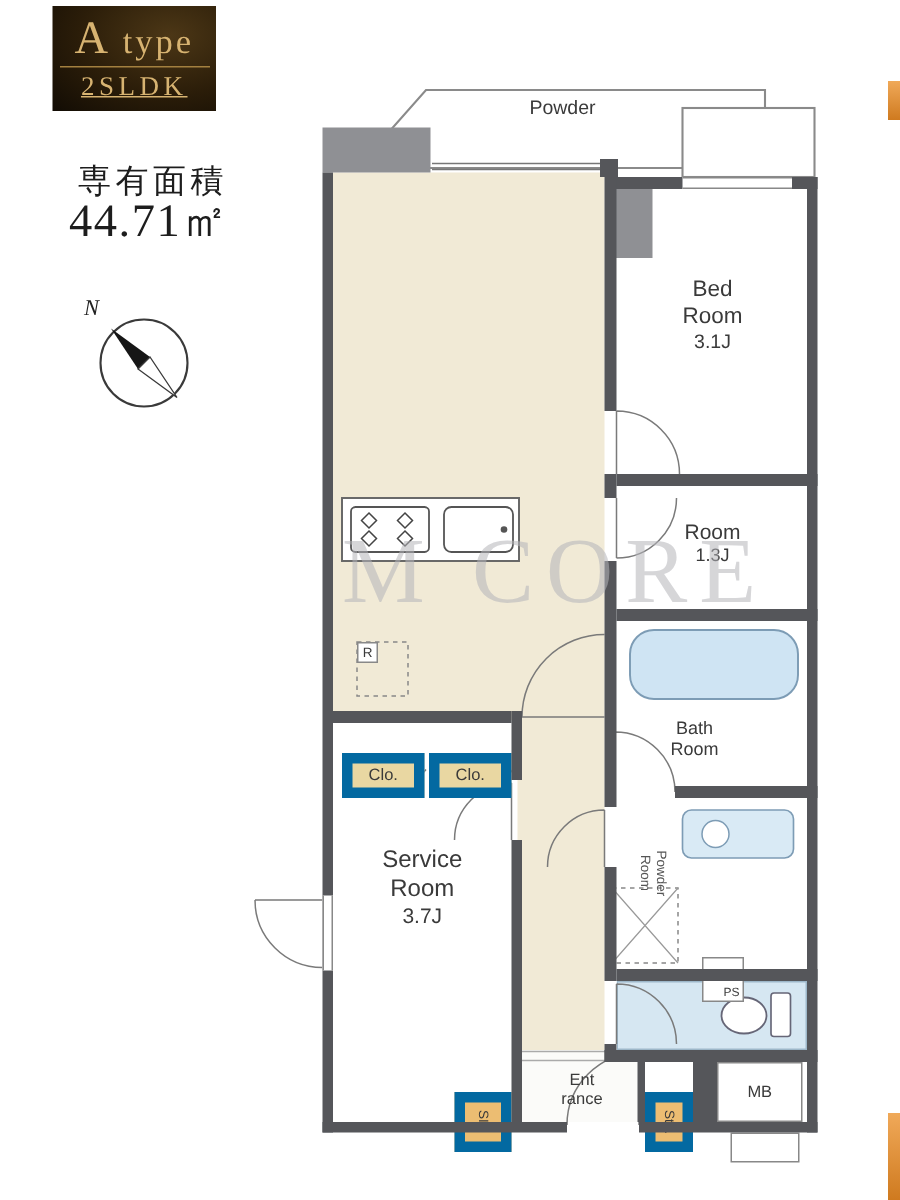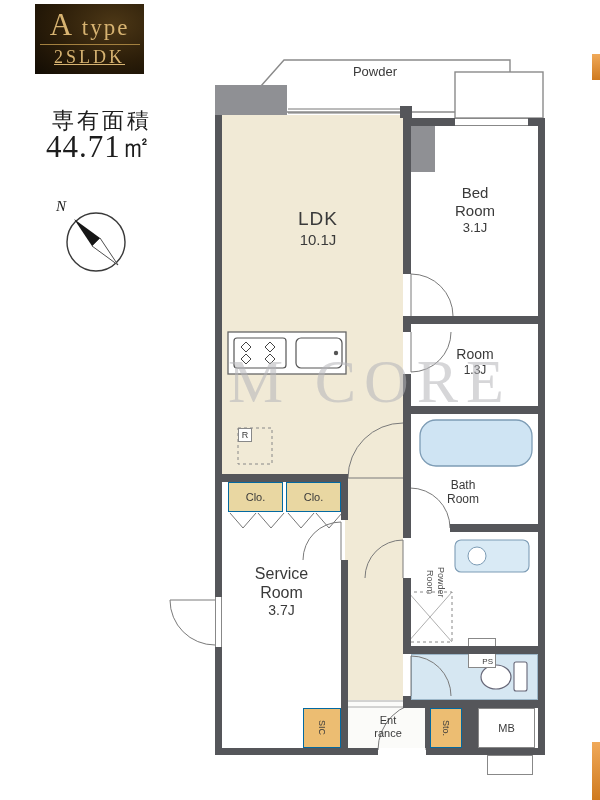--- a/index.html
+++ b/index.html
@@ -8,22 +8,22 @@
   
   .wall{position:absolute;background:#55565a;z-index:3;}
   .wall.light{background:#8f9094;}
   
   .room{position:absolute;z-index:1;}
   
   .win{position:absolute;z-index:4;background:#fff;box-sizing:border-box;
        border-top:1.5px solid #888;border-bottom:1.5px solid #888;}
   .win.v{border:none;border-left:1.5px solid #888;border-right:1.5px solid #888;}
   
-  .cab{position:absolute;z-index:2;box-sizing:border-box;border:1px solid #0369a1;
-       display:flex;align-items:center;justify-content:center;font-size:11px;color:#3a3a3a;}
+  .cab{position:absolute;z-index:2;box-sizing:border-box;border:7px solid #0369a1;
+       display:flex;align-items:center;justify-content:center;font-size:11px;color:#3a3a3a;margin-top:20px;}
   .box{position:absolute;z-index:2;box-sizing:border-box;border:1.5px solid #888;background:#fff;}
   
   .lbl{position:absolute;z-index:5;color:#3a3a3a;text-align:center;line-height:1.2;}
   .vert{writing-mode:vertical-rl;}
   .vert span{display:block;}
   
   .badge{position:absolute;left:35px;top:4px;width:109px;height:70px;z-index:10;
          background:radial-gradient(ellipse at 72% 28%, #4c3716 0%, #2b1d09 55%, #120c04 100%);
          color:#d7b371;text-align:center;font-family:"Liberation Serif",serif;
          padding-top:3px;box-sizing:border-box;}
@@ -161,24 +161,20 @@
   <div class="box" style="left:478px;top:708px;width:57px;height:40px;display:flex;align-items:center;justify-content:center;">
     <span style="font-size:11px;color:#3a3a3a;">MB</span>
   </div>
   <div class="box" style="left:487px;top:755px;width:46px;height:20px;"></div>
   <div class="box" style="left:238px;top:428px;width:14px;height:14px;display:flex;align-items:center;justify-content:center;z-index:5;border-width:1px;">
     <span style="font-size:9px;color:#3a3a3a;">R</span>
   </div>
 
   <div class="lbl" style="left:330px;top:64px;width:90px;font-size:13px;">Powder</div>
 
-  <div class="lbl" style="left:258px;top:208px;width:120px;">
-    <div style="font-size:19px;letter-spacing:1px;">LDK</div>
-    <div style="font-size:15px;">10.1J</div>
-  </div>
 
   <div class="lbl" style="left:425px;top:184px;width:100px;">
     <div style="font-size:15px;">Bed</div>
     <div style="font-size:15px;">Room</div>
     <div style="font-size:13px;">3.1J</div>
   </div>
 
   <div class="lbl" style="left:425px;top:346px;width:100px;">
     <div style="font-size:14px;">Room</div>
     <div style="font-size:12px;">1.3J</div>

